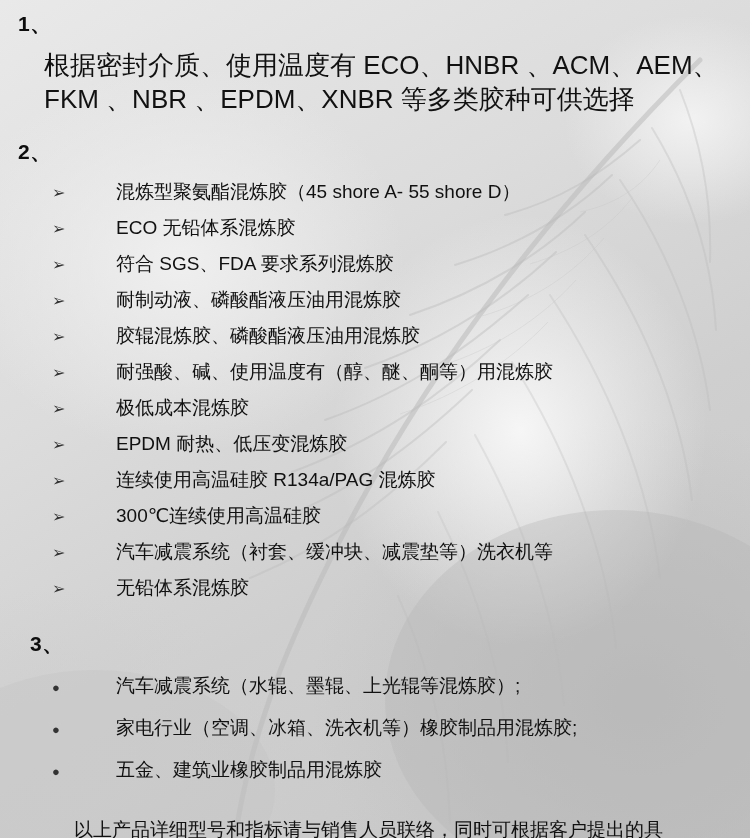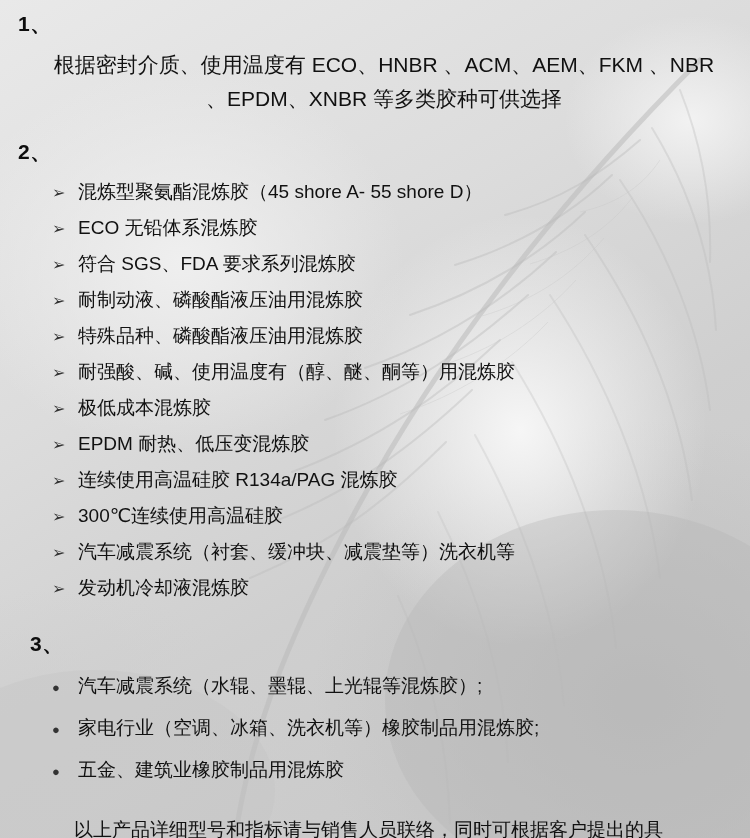--- a/index.html
+++ b/index.html
@@ -47,42 +47,41 @@
     align-items: baseline;
     font-size: 21px;
     font-weight: bold;
     letter-spacing: 0.5px;
     color: #0d0d0d;
   }
   .sec-num { width: 30px; flex: 0 0 30px; }
   .sec-title { white-space: nowrap; }
 
   .para {
-    font-size: 21px;
+    font-size: 26px;
     line-height: 34px;
     margin: 10px 0 0 26px;
     max-width: 680px;
     color: #111;
-    text-align: center;
   }
 
   .bullets { margin: 8px 0 0 34px; }
   .bullet {
     display: flex;
     align-items: baseline;
     font-size: 19px;
     line-height: 35px;
     color: #111;
   }
   .bullet .mark {
     flex: 0 0 26px;
     font-size: 16px;
     color: #333;
   }
-  .bullet .txt { flex: 1 1 auto; }
+  .bullet .txt { flex: 1 1 auto; margin-left: 38px; }
 
   .bullets-dot .mark { font-size: 13px; }
 
   #sec1 { margin-top: 2px; }
   #sec2 { margin-top: 22px; }
   #sec3 { margin-top: 24px; margin-left: 12px; }
   #sec3-bullets { margin-left: 22px; }
   #sec3-bullets .bullet { line-height: 40px; }
 
   .footer {
@@ -158,21 +157,21 @@
         <div class="bullet">
           <span class="mark">➢</span>
           <span class="txt">符合 SGS、FDA 要求系列混炼胶</span>
         </div>
         <div class="bullet">
           <span class="mark">➢</span>
           <span class="txt">耐制动液、磷酸酯液压油用混炼胶</span>
         </div>
         <div class="bullet">
           <span class="mark">➢</span>
-          <span class="txt">特殊品种、磷酸酯液压油用混炼胶</span>
+          <span class="txt">胶辊混炼胶、磷酸酯液压油用混炼胶</span>
         </div>
         <div class="bullet">
           <span class="mark">➢</span>
           <span class="txt">耐强酸、碱、使用温度有（醇、醚、酮等）用混炼胶</span>
         </div>
         <div class="bullet">
           <span class="mark">➢</span>
           <span class="txt">极低成本混炼胶</span>
         </div>
         <div class="bullet">
@@ -186,21 +185,21 @@
         <div class="bullet">
           <span class="mark">➢</span>
           <span class="txt">300℃连续使用高温硅胶</span>
         </div>
         <div class="bullet">
           <span class="mark">➢</span>
           <span class="txt">汽车减震系统（衬套、缓冲块、减震垫等）洗衣机等</span>
         </div>
         <div class="bullet">
           <span class="mark">➢</span>
-          <span class="txt">发动机冷却液混炼胶</span>
+          <span class="txt">无铅体系混炼胶</span>
         </div>
       </div>
     </div>
 
     <div id="sec3">
       <div class="sec-head">
         <span class="sec-num">3、</span>
       </div>
       <div class="bullets bullets-dot" id="sec3-bullets">
         <div class="bullet">

